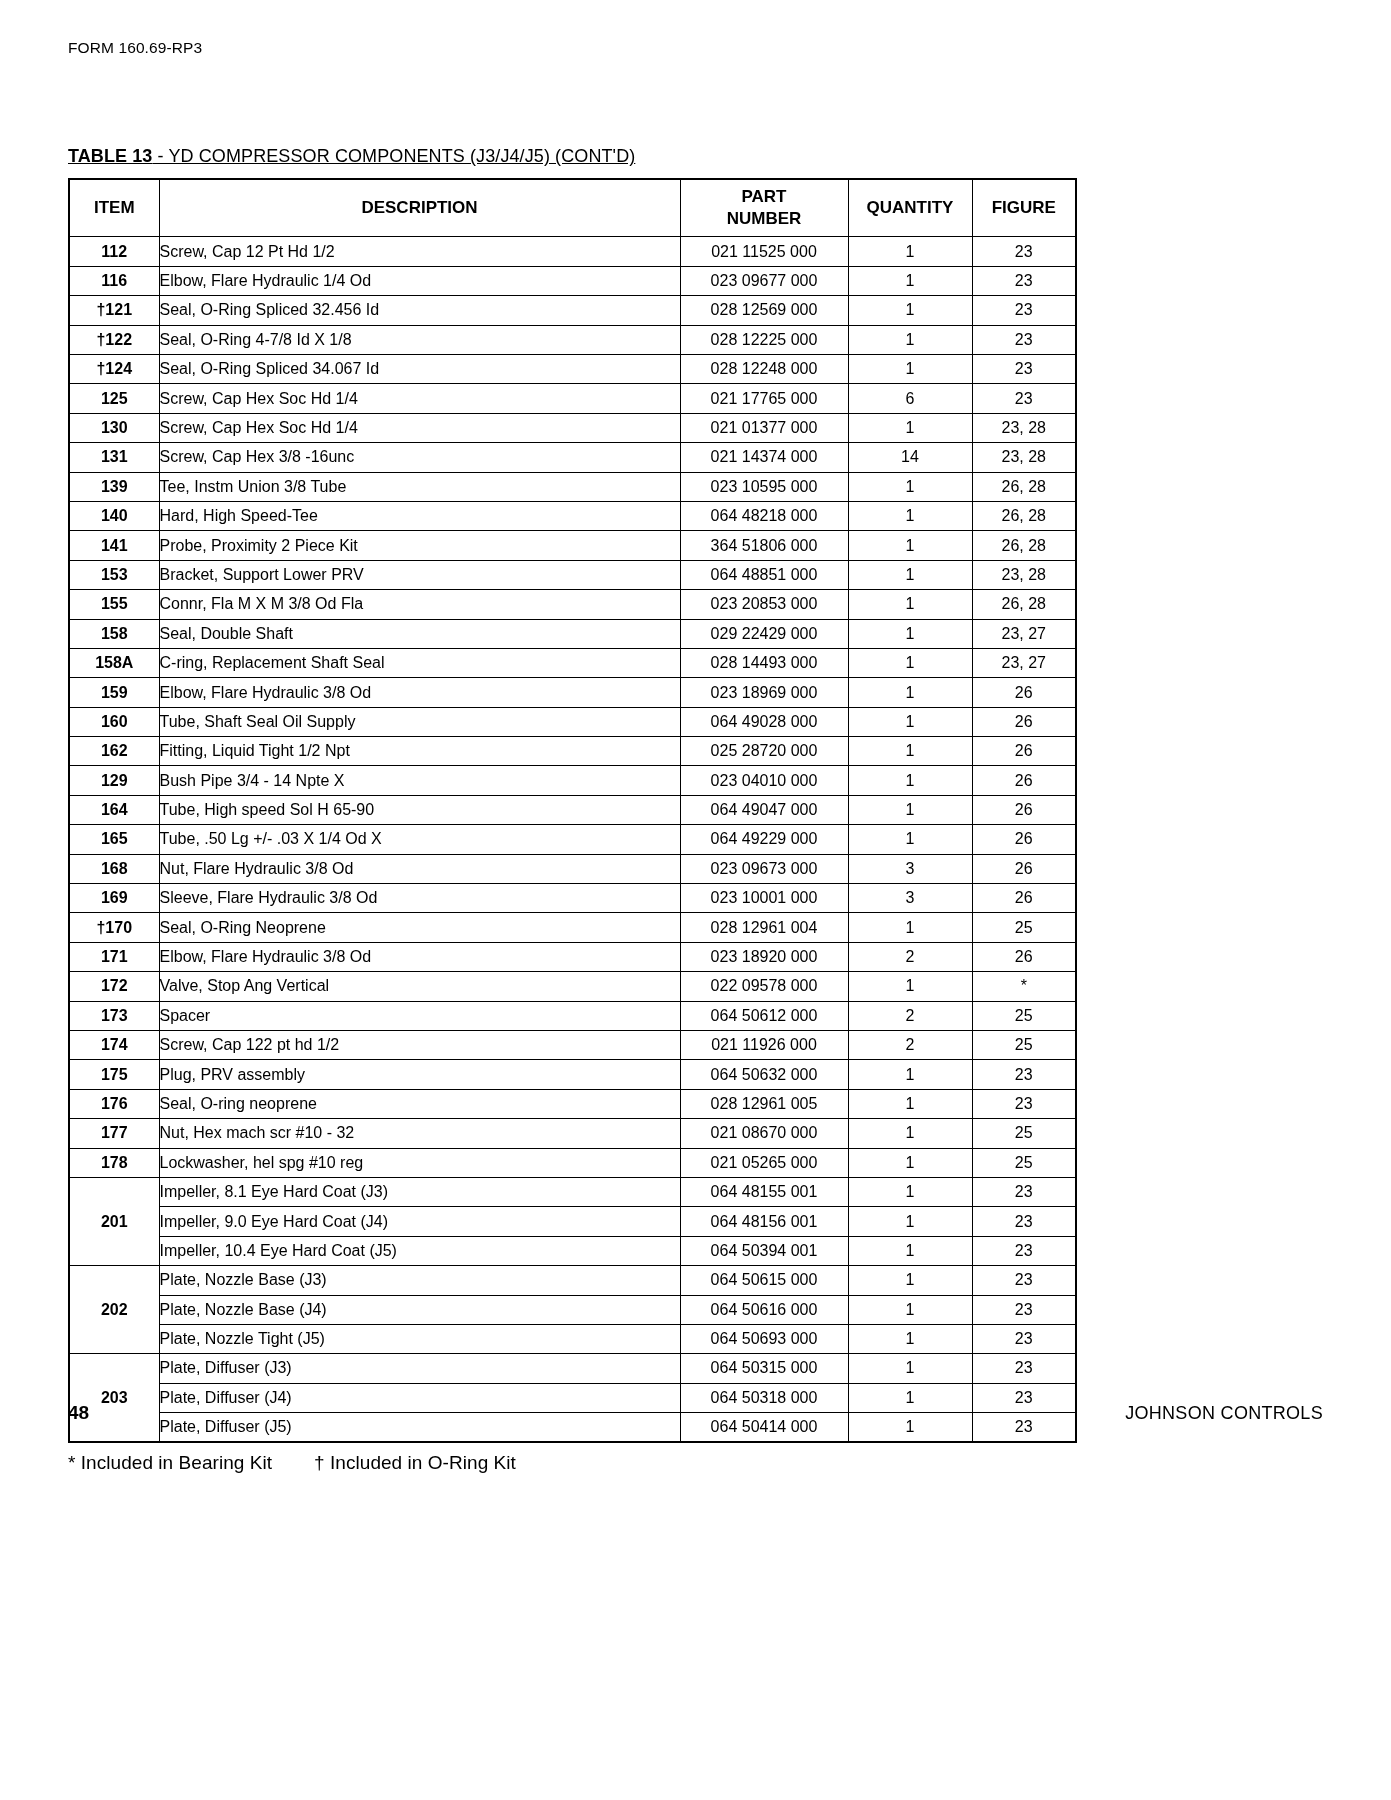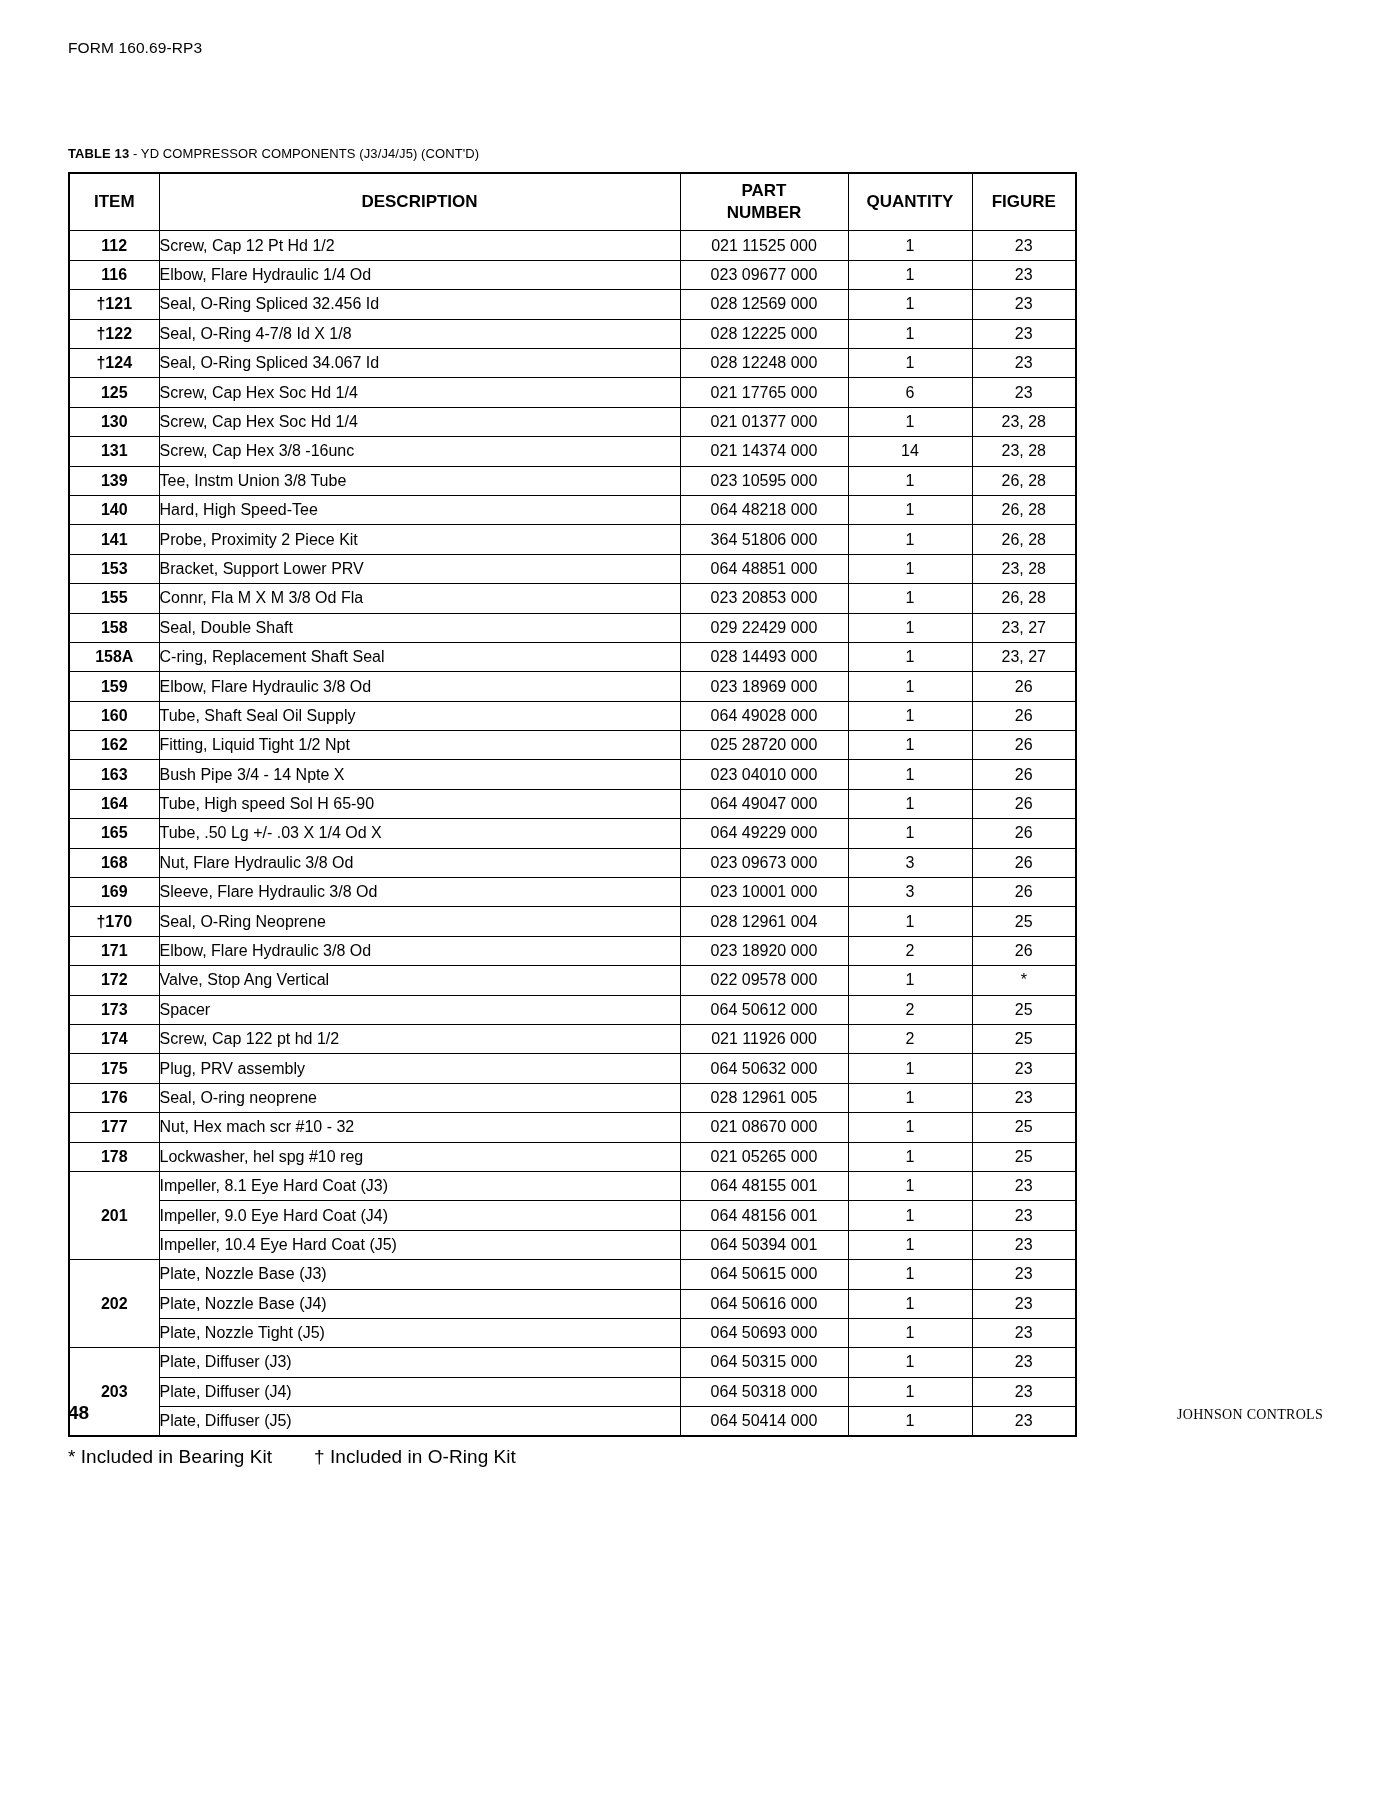--- a/index.html
+++ b/index.html
@@ -27,23 +27,24 @@
   .doc-header {
     font-size: 15.5px;
     line-height: 1.32;
     letter-spacing: 0.1px;
   }
   .doc-header div { white-space: pre; }
 
   
   .table-caption {
     margin-top: 88px;
-    font-size: 13px;
+    font-size: 18px;
     letter-spacing: 0.1px;
     white-space: nowrap;
+    text-decoration: underline;
   }
   .table-caption .tbl-num { font-weight: bold; }
 
   
   table.parts {
     margin-top: 11px;
     border-collapse: collapse;
     width: 1007px;
     table-layout: fixed;
     font-size: 16px;
@@ -119,23 +120,22 @@
     display: flex;
     align-items: baseline;
     justify-content: space-between;
     font-size: 16px;
   }
   .page-footer .pg-num {
     font-weight: bold;
     font-size: 19px;
   }
   .page-footer .brand {
-    font-size: 14px;
+    font-size: 18px;
     letter-spacing: 0.3px;
-    font-family: Liberation Serif, serif;
   }
 </style>
 </head>
 <body>
 
 <div class="page">
 
   <div class="doc-header">
     <div>FORM 160.69-RP3</div>
   </div>
@@ -285,21 +285,21 @@
           <td class="fig">26</td>
         </tr>
         <tr>
           <td class="item">162</td>
           <td class="desc">Fitting, Liquid Tight 1/2 Npt</td>
           <td class="part">025 28720 000</td>
           <td class="qty">1</td>
           <td class="fig">26</td>
         </tr>
         <tr>
-          <td class="item">163</td>
+          <td class="item">129</td>
           <td class="desc">Bush Pipe 3/4 - 14 Npte X</td>
           <td class="part">023 04010 000</td>
           <td class="qty">1</td>
           <td class="fig">26</td>
         </tr>
         <tr>
           <td class="item">164</td>
           <td class="desc">Tube, High speed Sol H 65-90</td>
           <td class="part">064 49047 000</td>
           <td class="qty">1</td>

